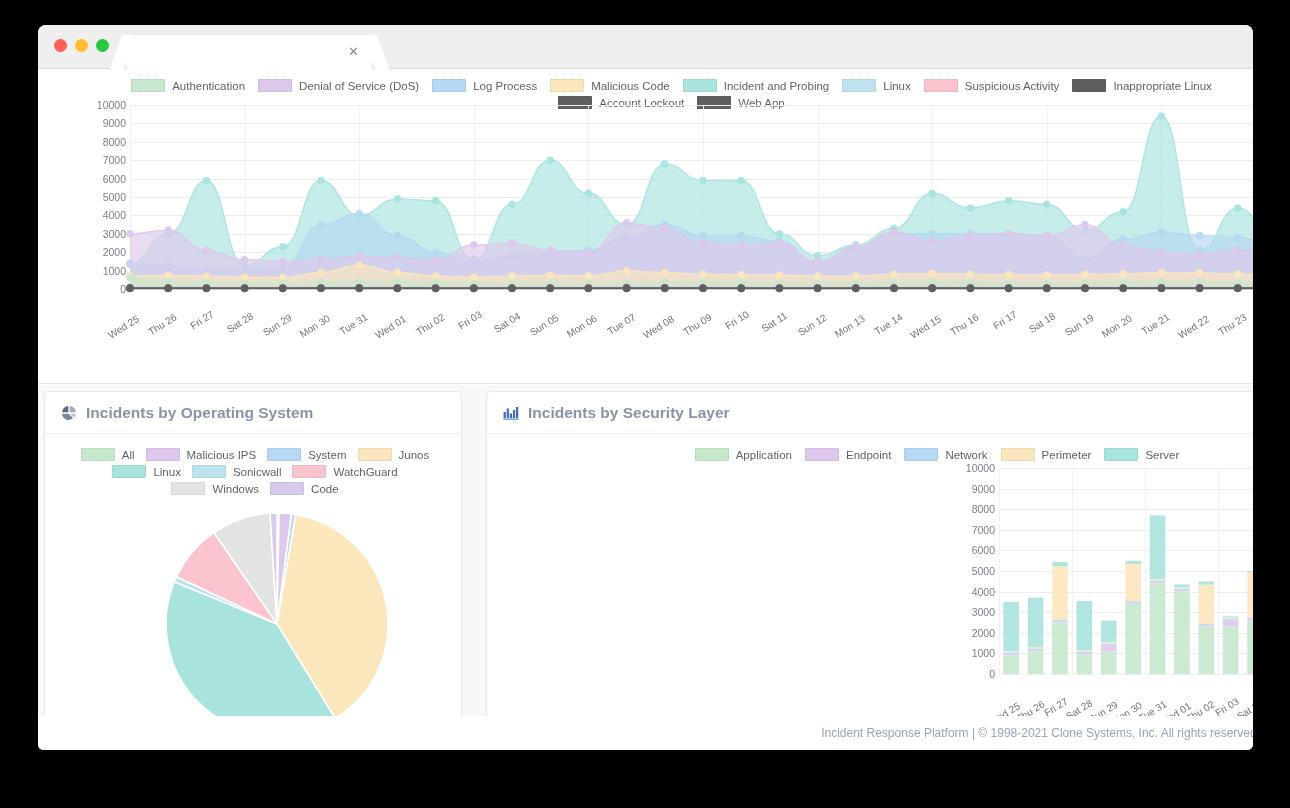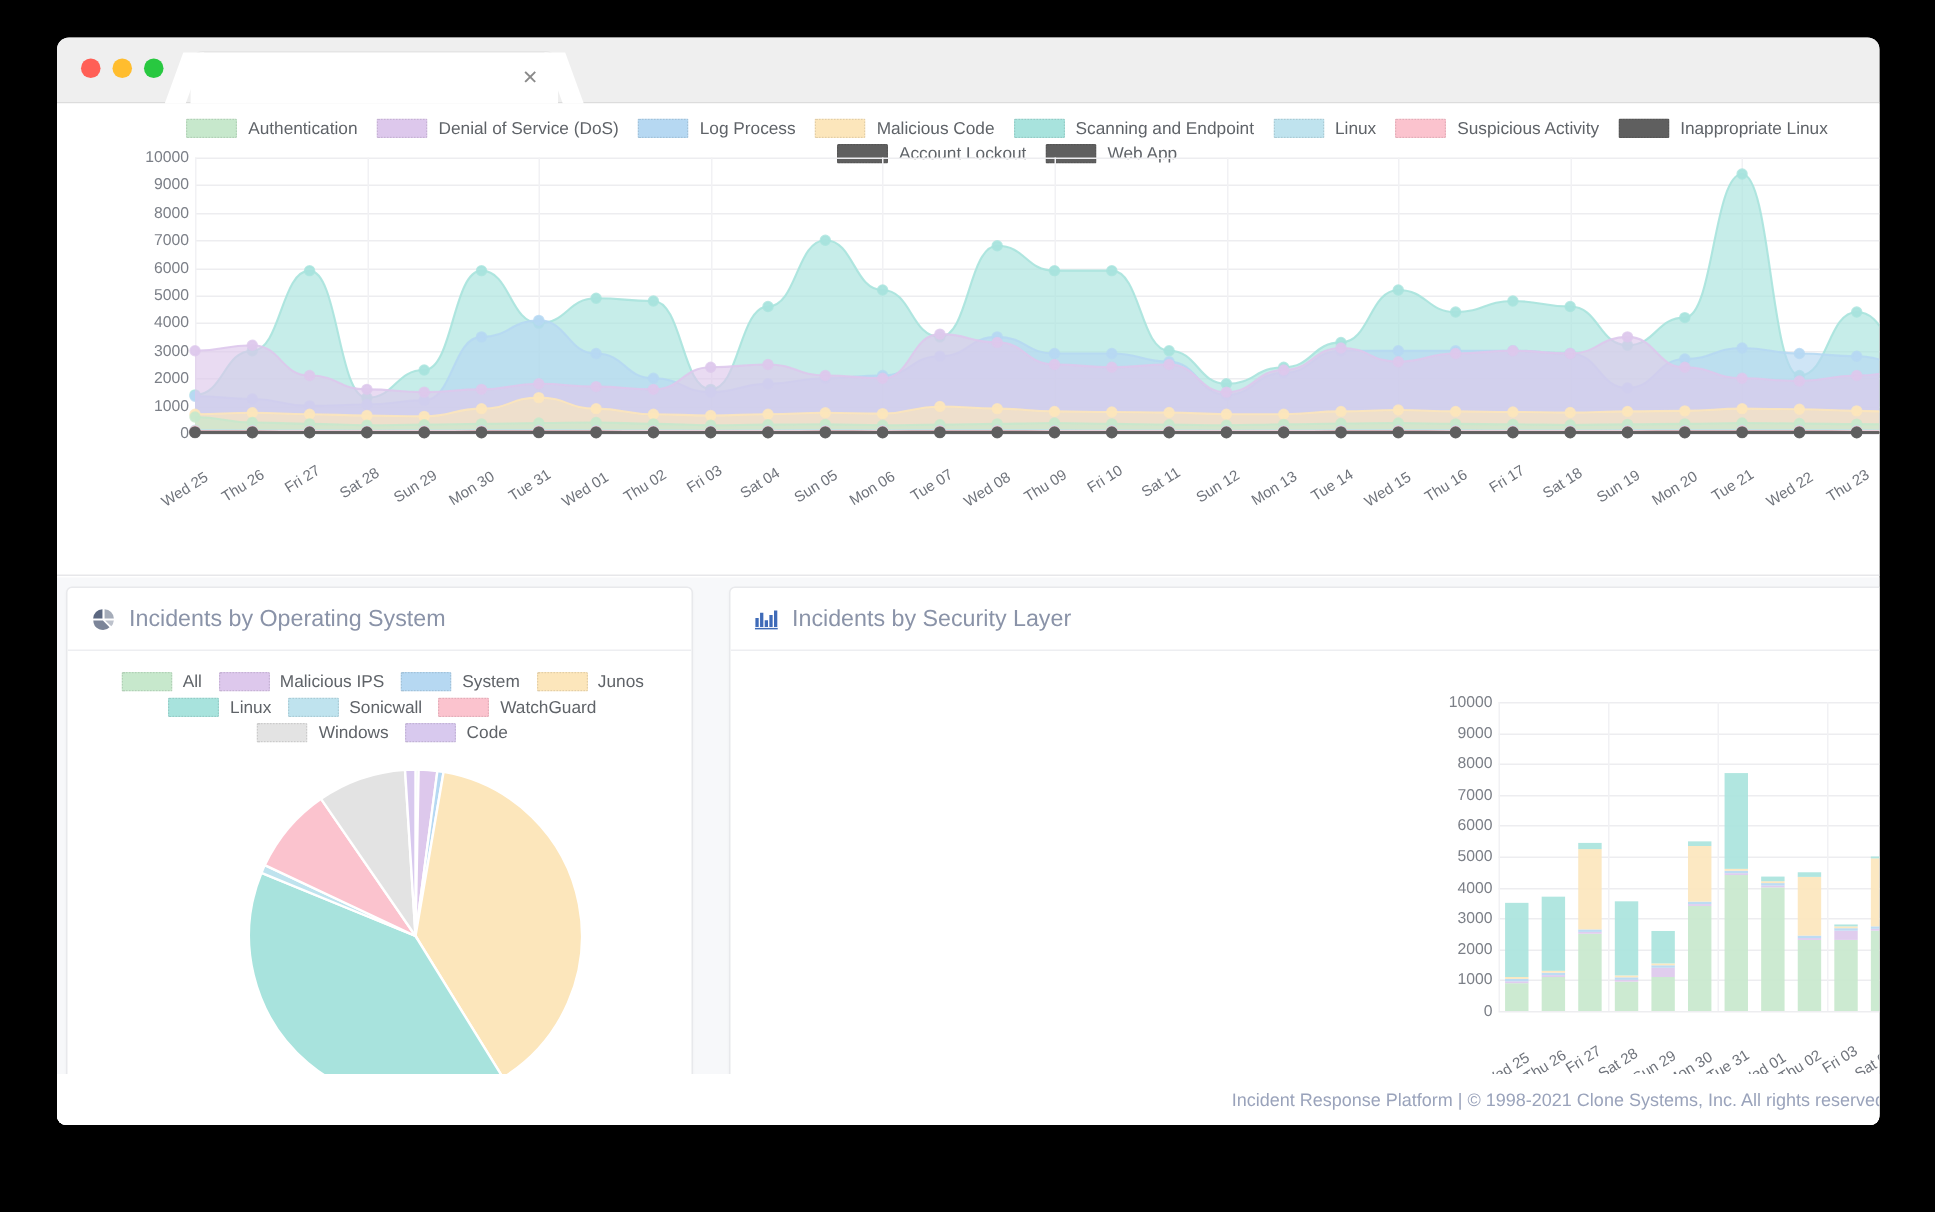--- a/index.html
+++ b/index.html
@@ -180,21 +180,21 @@
   .card-header {
     height: 42px;
     display: flex; align-items: center;
     padding: 0 16px;
     gap: 9px;
     border-bottom: 1px solid #edeef1;
   }
   .card-title {
     font-size: 15.5px;
     color: #8a93a8;
-    font-weight: normal;
+    font-weight: bold;
   }
   .card-icon { display: flex; align-items: center; color: #5b6780; }
 
   #os-legend {
     position: absolute; left: 24px; top: 56px; width: 372px;
     column-gap: 11px;
   }
   #sec-legend {
     position: absolute; left: 150px; top: 56px; width: 600px;
   }
@@ -254,21 +254,21 @@
             <div class="legend-item">
               <span class="legend-swatch" style="background: rgb(182, 216, 242);"></span>
               <span class="legend-label">Log Process</span>
             </div>
             <div class="legend-item">
               <span class="legend-swatch" style="background: rgb(252, 230, 187);"></span>
               <span class="legend-label">Malicious Code</span>
             </div>
             <div class="legend-item">
               <span class="legend-swatch" style="background: rgb(168, 227, 221);"></span>
-              <span class="legend-label">Scanning and Endpoint</span>
+              <span class="legend-label">Incident and Probing</span>
             </div>
             <div class="legend-item">
               <span class="legend-swatch" style="background: rgb(191, 227, 238);"></span>
               <span class="legend-label">Linux</span>
             </div>
             <div class="legend-item">
               <span class="legend-swatch" style="background: rgb(251, 195, 206);"></span>
               <span class="legend-label">Suspicious Activity</span>
             </div>
             <div class="legend-item">
@@ -760,20 +760,42 @@
                 <rect x="0.6" y="7" width="2.2" height="6" fill="#3f6bb8"></rect>
                 <rect x="3.7" y="3.5" width="2.2" height="9.5" fill="#3f6bb8"></rect>
                 <rect x="6.8" y="8.5" width="2.2" height="4.5" fill="#3f6bb8"></rect>
                 <rect x="9.9" y="5" width="2.2" height="8" fill="#3f6bb8"></rect>
                 <rect x="13" y="2" width="2.2" height="11" fill="#3f6bb8"></rect>
                 <rect x="0.3" y="13.6" width="15.2" height="1" fill="#3f6bb8"></rect>
               </svg>
             </span>
             <span class="card-title">Incidents by Security Layer</span>
           </div>
+          <div id="sec-legend" class="legend">
+              <div class="legend-item">
+                <span class="legend-swatch" style="background: rgb(199, 232, 204);"></span>
+                <span class="legend-label">Application</span>
+              </div>
+              <div class="legend-item">
+                <span class="legend-swatch" style="background: rgb(221, 200, 236);"></span>
+                <span class="legend-label">Endpoint</span>
+              </div>
+              <div class="legend-item">
+                <span class="legend-swatch" style="background: rgb(182, 216, 242);"></span>
+                <span class="legend-label">Network</span>
+              </div>
+              <div class="legend-item">
+                <span class="legend-swatch" style="background: rgb(252, 230, 187);"></span>
+                <span class="legend-label">Perimeter</span>
+              </div>
+              <div class="legend-item">
+                <span class="legend-swatch" style="background: rgb(168, 227, 221);"></span>
+                <span class="legend-label">Server</span>
+              </div>
+            </div>
           <div id="bar-yaxis">
               <div class="ytick" style="top: 206px;">0</div>
               <div class="ytick" style="top: 185.4px;">1000</div>
               <div class="ytick" style="top: 164.8px;">2000</div>
               <div class="ytick" style="top: 144.2px;">3000</div>
               <div class="ytick" style="top: 123.6px;">4000</div>
               <div class="ytick" style="top: 103px;">5000</div>
               <div class="ytick" style="top: 82.4px;">6000</div>
               <div class="ytick" style="top: 61.8px;">7000</div>
               <div class="ytick" style="top: 41.2px;">8000</div>

